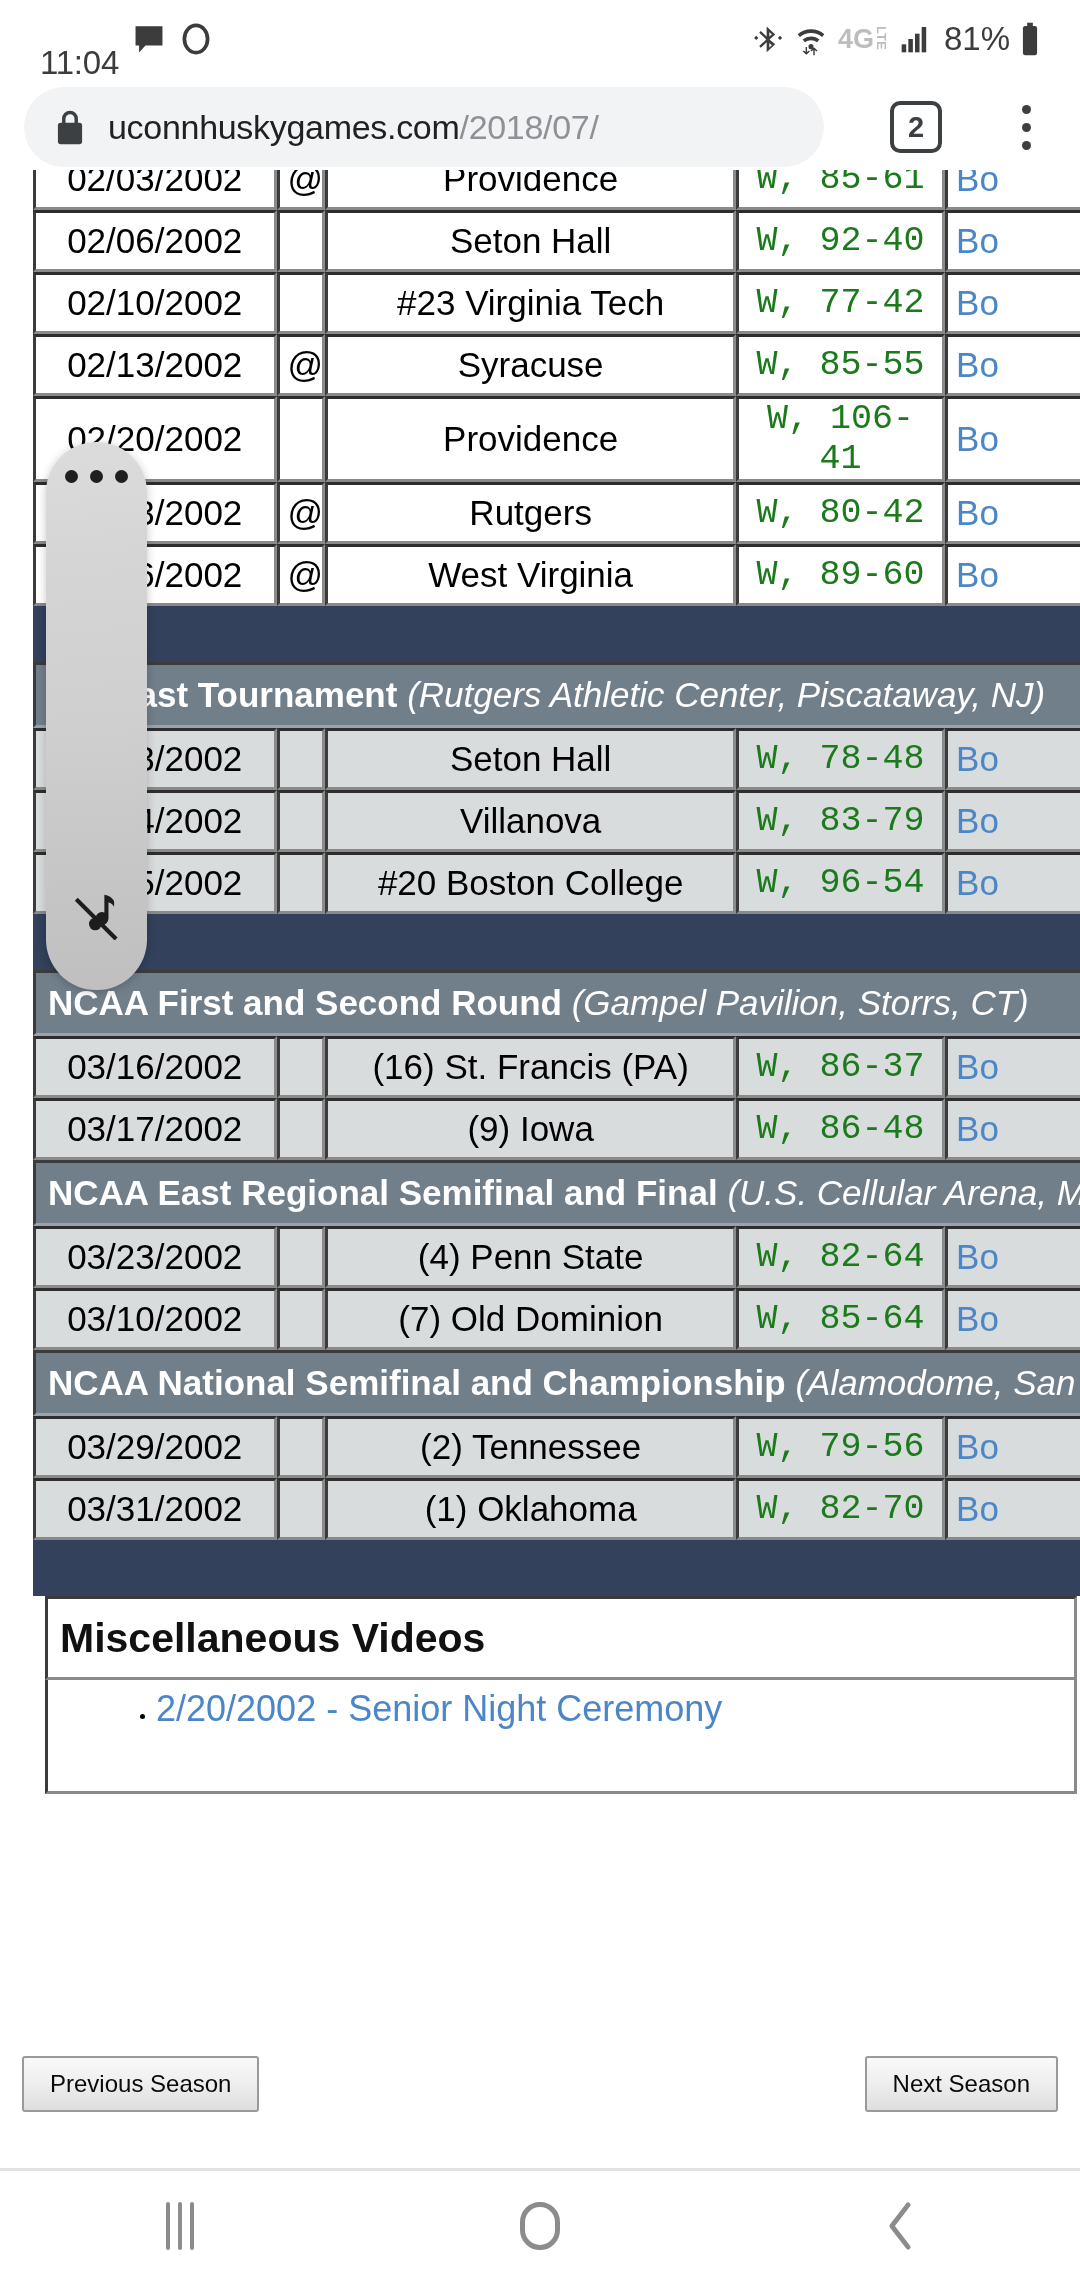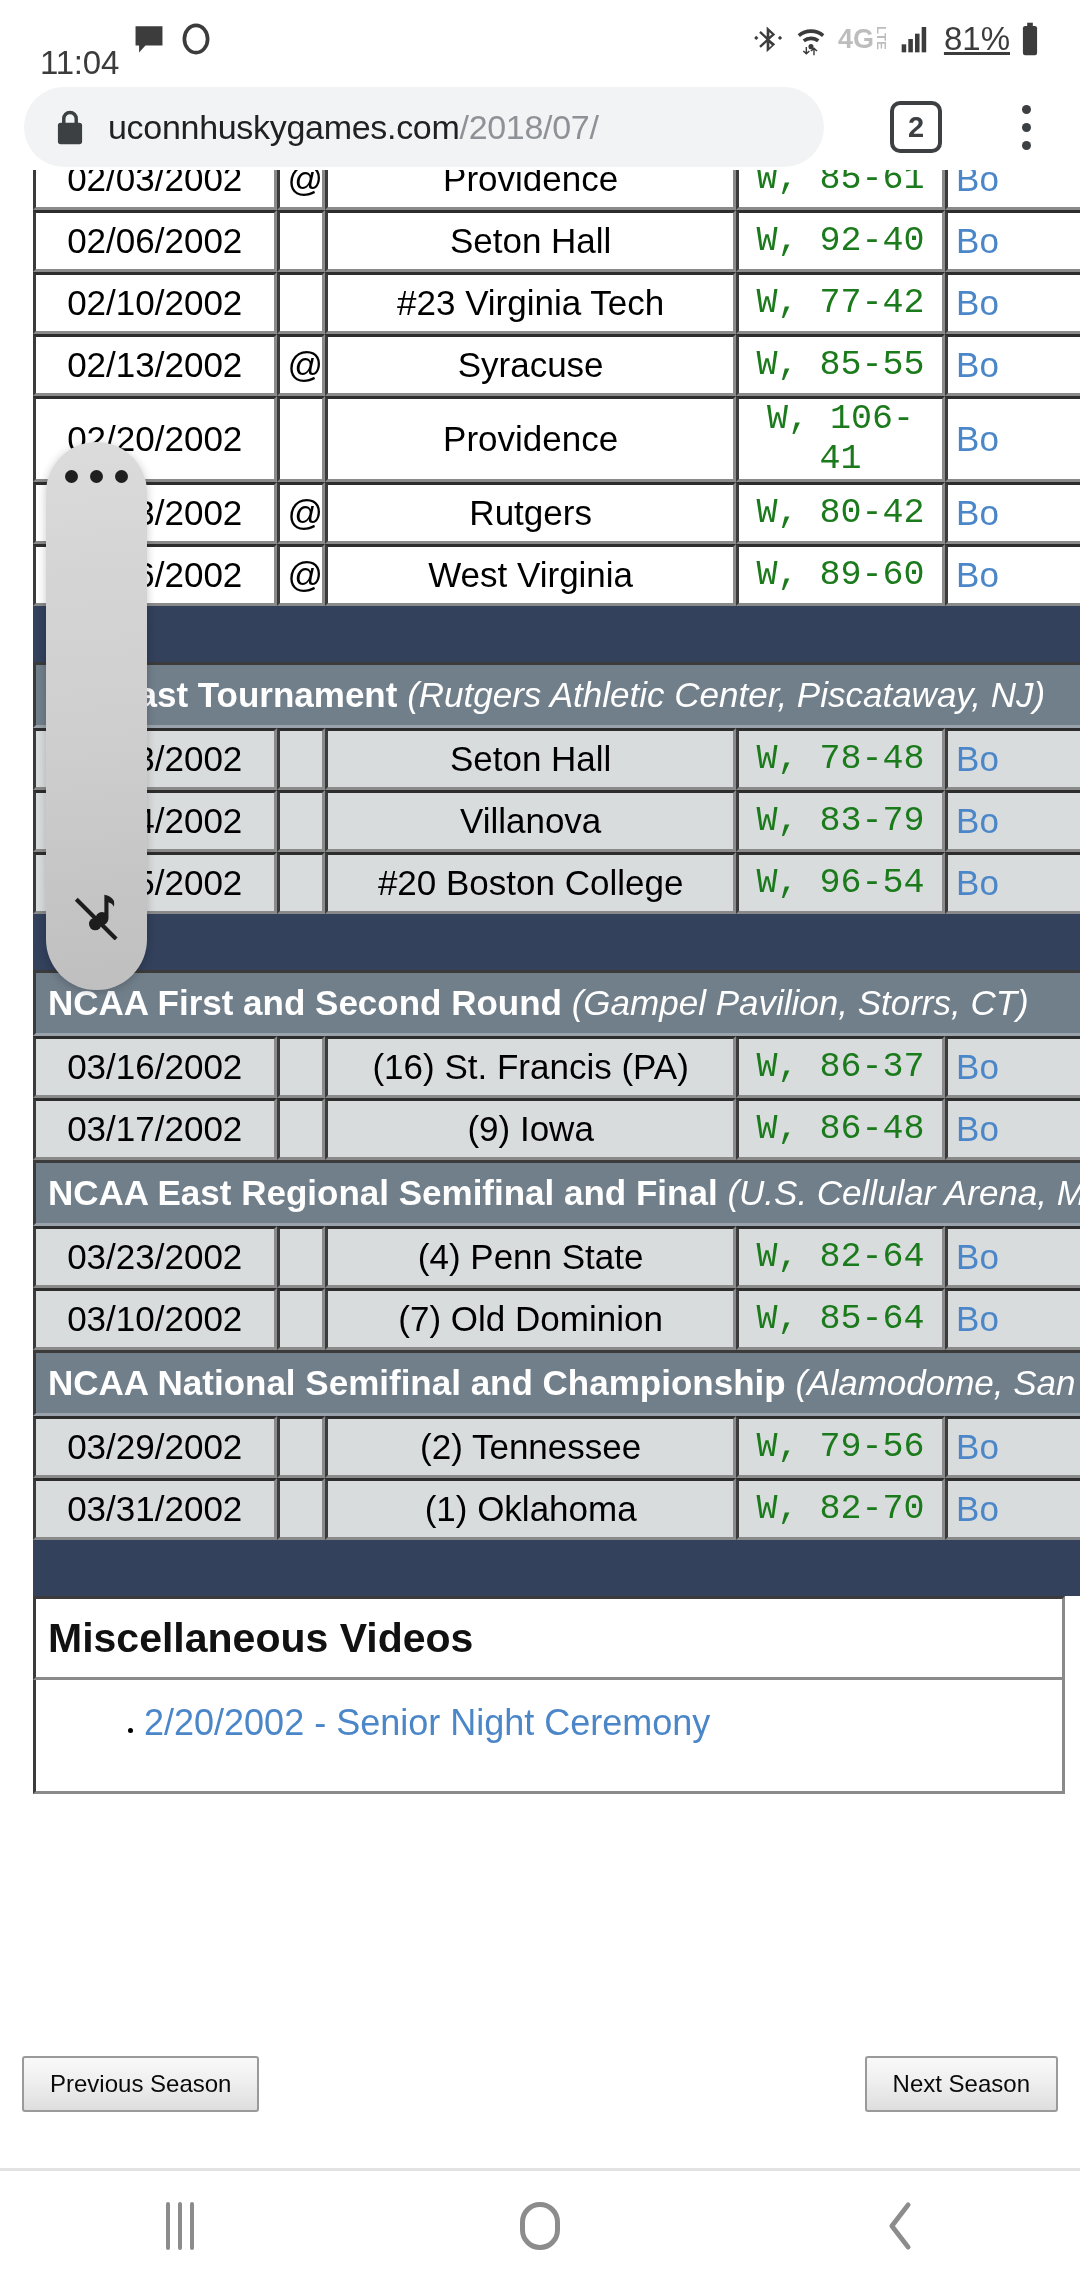--- a/index.html
+++ b/index.html
@@ -33,21 +33,20 @@
     font-size: 33px;
     color: #3c3c3c;
     letter-spacing: -0.2px;
     margin-top: 48px;
   }
   .sb-right { display: flex; align-items: center; gap: 10px; }
   .sb-batt-pct {
     font-size: 33px;
     color: #3c3c3c;
     margin-left: 2px;
-    text-decoration: underline;
   }
   .ic { display: block; }
 
   
   .omnibox-row {
     position: absolute;
     top: 84px; left: 0;
     width: 1080px; height: 86px;
     display: flex;
     align-items: center;
@@ -164,42 +163,42 @@
     height: 66px;
     padding-left: 12px;
     font-size: 35px;
     white-space: nowrap;
     overflow: hidden;
   }
   td.sect b { font-weight: 700; }
   td.sect i { font-style: italic; font-weight: 400; }
 
   
-  .misc-wrap { margin-left: 22px; width: 1032px; }
+  .misc-wrap { margin-left: 34px; width: 1032px; }
   .misc-head {
     border: 3px solid #3b3b3b;
     border-bottom-color: #8a8a8a;
     border-right-color: #8a8a8a;
     height: 84px;
     display: flex;
     align-items: center;
     padding-left: 12px;
     box-sizing: border-box;
     font-size: 41px;
     font-weight: 700;
     color: #111111;
   }
   .misc-body {
     border: 3px solid #3b3b3b;
     border-top: none;
     border-bottom-color: #8a8a8a;
     border-right-color: #8a8a8a;
     min-height: 114px;
     box-sizing: border-box;
-    padding: 22px 0 22px 0;
+    padding: 8px 0 22px 0;
   }
   .misc-body ul {
     margin: 0;
     padding-left: 108px;
     list-style: disc;
   }
   .misc-body li { margin: 0; }
   .misc-link {
     font-size: 36px;
     color: #4a86c8;

